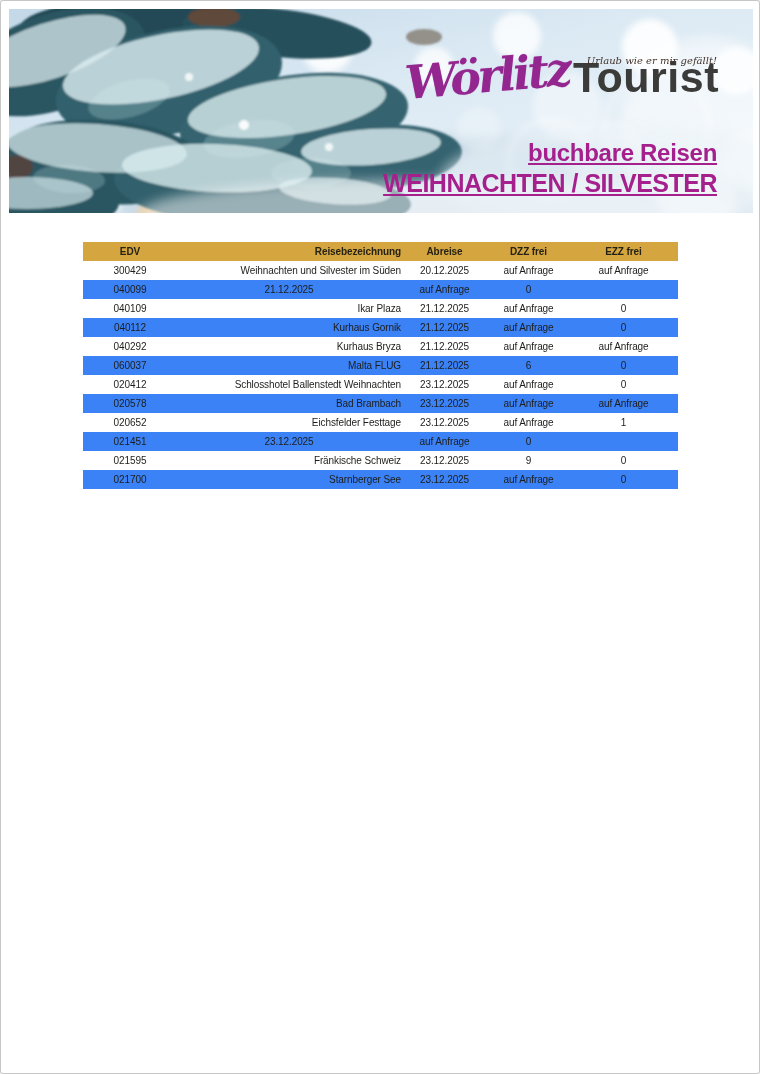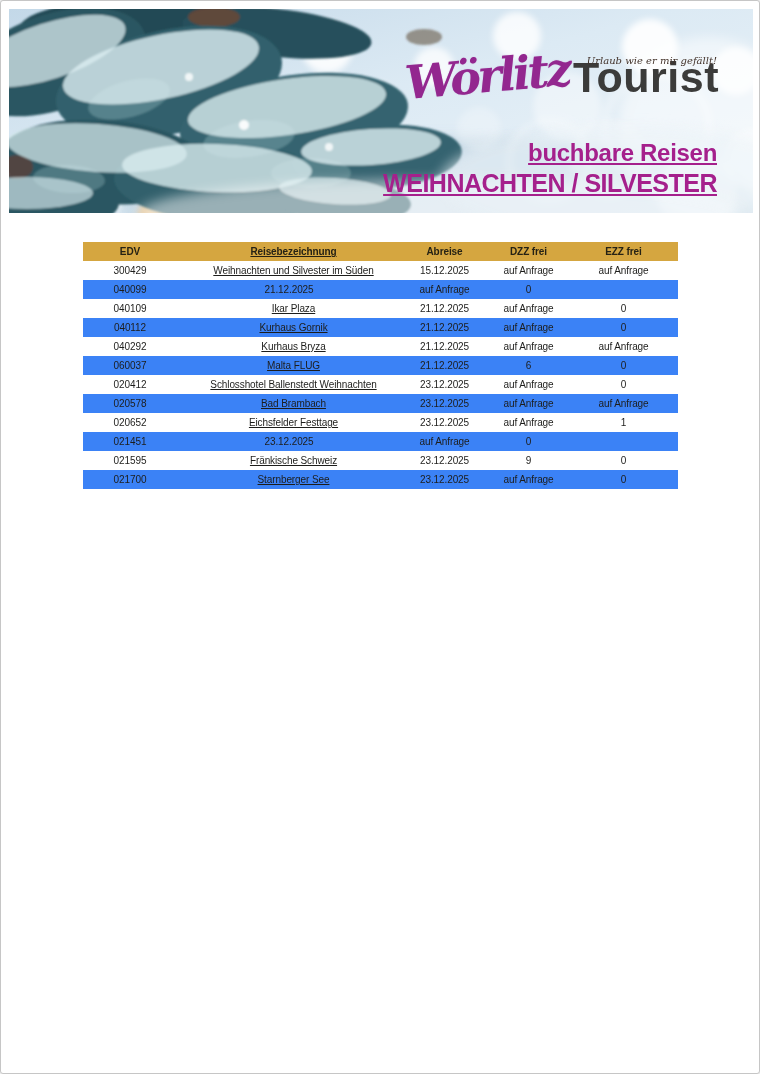--- a/index.html
+++ b/index.html
@@ -48,21 +48,21 @@
     position:absolute; left:82px; top:241px; width:595px;
     font-size:10px; color:#1D1D1B; letter-spacing:-0.1px;
   }
   .tr {
     display:grid; grid-template-columns:94px 224px 87px 81px 109px;
     height:19px; line-height:19px;
   }
   .tr.head { background:#D5A640; font-weight:bold; color:#262214; }
   .tr.alt  { background:#3b82f6; }
   .td { text-align:center; white-space:nowrap; overflow:hidden; }
-  .td.c1 { text-align:center; padding-left:9px;text-decoration:underline; }
+  .td.c1 { text-align:right; padding-left:9px; }
 </style>
 </head>
 <body>
 
 <div class="page">
 
   <div class="hero">
 
     <svg width="744" height="204" viewBox="0 0 744 204" aria-hidden="true">
       <defs>
@@ -160,21 +160,21 @@
       <div class="tr head">
         <div class="td c0">EDV</div>
         <div class="td c1">Reisebezeichnung</div>
         <div class="td c2">Abreise</div>
         <div class="td c3">DZZ frei</div>
         <div class="td c4">EZZ frei</div>
       </div>
       <div class="tr ">
         <div class="td c0">300429</div>
         <div class="td c1">Weihnachten und Silvester im Süden</div>
-        <div class="td c2">15.12.2025</div>
+        <div class="td c2">20.12.2025</div>
         <div class="td c3">auf Anfrage</div>
         <div class="td c4">auf Anfrage</div>
       </div>
       <div class="tr alt">
         <div class="td c0">040099</div>
         <div class="td c2">21.12.2025</div>
         <div class="td c3">auf Anfrage</div>
         <div class="td c4">0</div>
       </div>
       <div class="tr ">

